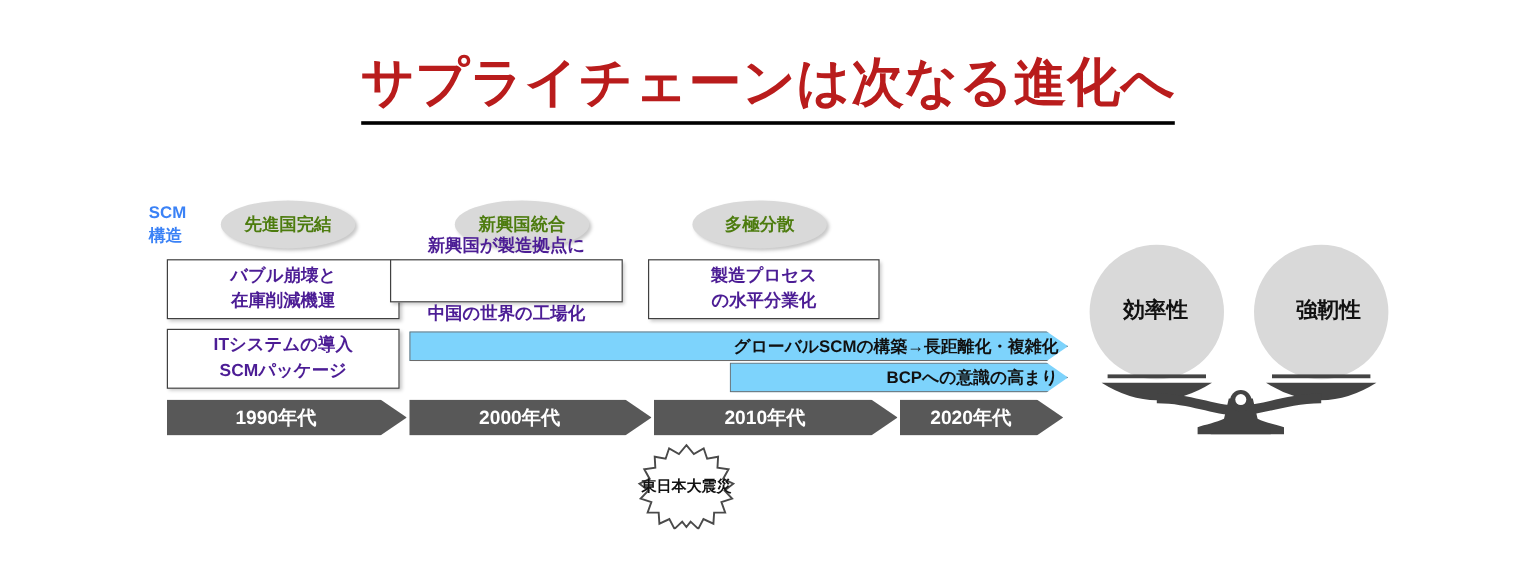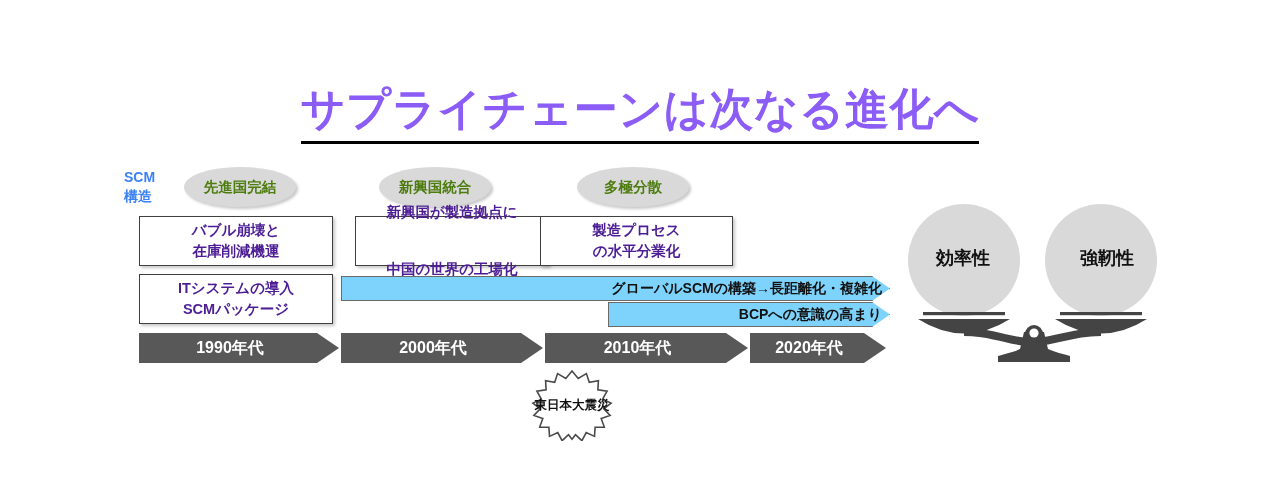--- a/index.html
+++ b/index.html
@@ -20,22 +20,21 @@
   #slide-title {
     position: absolute;
     left: 0;
     top: 44px;
     width: 1280px;
     text-align: center;
     font-size: 44px;
     font-weight: bold;
     letter-spacing: 0.5px;
     line-height: 1.15;
-    color: #8b5cf6;
-    margin-top: 40px;
+    color: #b91c1c;
   }
   #slide-title .title-text {
     display: inline-block;
     padding-bottom: 6px;
     border-bottom: 3px solid #000000;
   }
 
   
   #scm-axis-label {
     position: absolute;
@@ -76,21 +75,21 @@
     align-items: center;
     justify-content: center;
     font-size: 14.5px;
     font-weight: bold;
     line-height: 1.45;
     color: #4c1d95;
     text-align: center;
     box-sizing: border-box;
   }
   #box-r1-0 { left: 139px; top: 216px; width: 194px; height: 50px; }
-  #box-r1-1 { left: 355px; top: 216px; width: 194px; height: 50px; gap: 36px; }
+  #box-r1-1 { left: 325px; top: 216px; width: 194px; height: 36px; gap: 36px; }
   #box-r1-2 { left: 540px; top: 216px; width: 193px; height: 50px; }
   #box-r2-0 { left: 139px; top: 274px; width: 194px; height: 50px; }
 
   
   .arrow-band {
     position: absolute;
     height: 25px;
     background: #7dd3fc;
     box-shadow: 2px 2px 3px rgba(0,0,0,0.22);
     display: flex;

